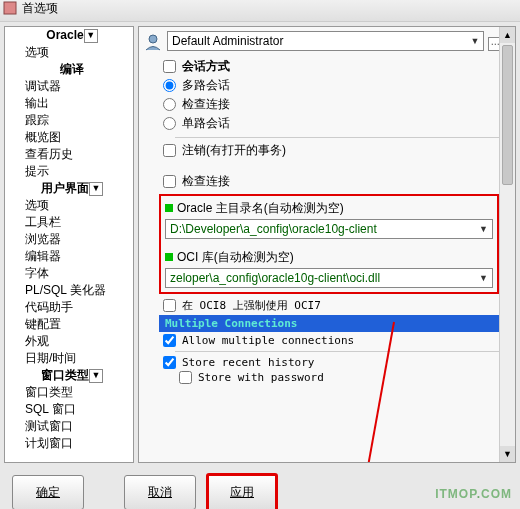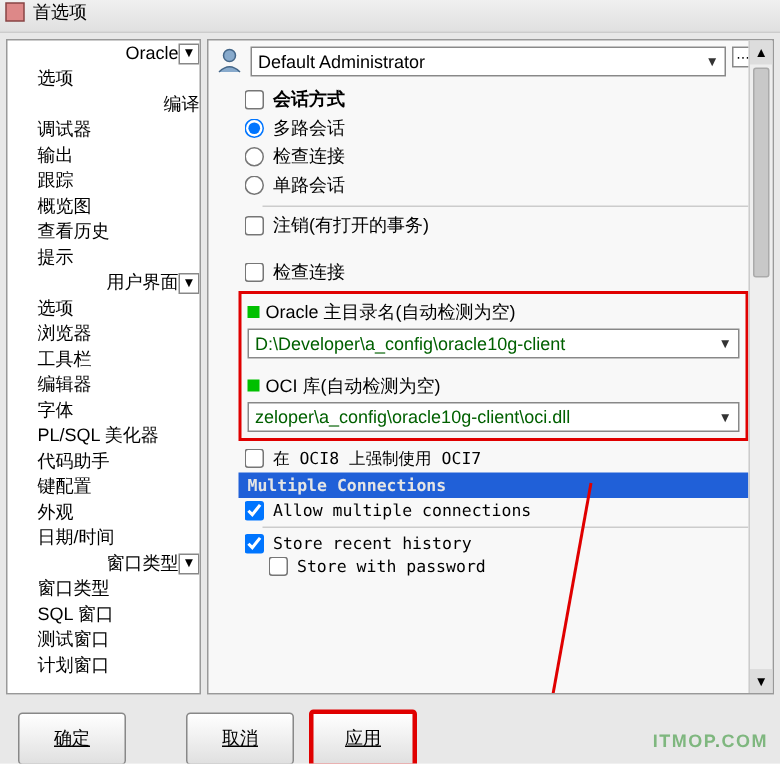--- a/index.html
+++ b/index.html
@@ -3,34 +3,34 @@
 <meta charset="utf-8">
 <style>
 * { box-sizing: border-box; margin: 0; padding: 0; font-family: "Microsoft YaHei", SimSun, Arial, sans-serif; font-size: 12px; }
 body { background: #e8e8e8; width: 520px; height: 509px; overflow: hidden; position: relative; }
 .titlebar { background: linear-gradient(180deg, #f0f0f0, #e0e0e0); height: 22px; display: flex; padding: 0 2px; border-bottom: 1px solid #ccc; }
 .titlebar .icon { width: 16px; height: 16px; margin-right: 4px; }
 .main { display: flex; height: 445px; }
 .tree { width: 130px; background: #fff; border: 1px solid #999; margin: 4px 2px 4px 4px; overflow: hidden; }
 .tree-item { padding: 1px 0 1px 20px; cursor: default; line-height: 15px; white-space: nowrap; }
 .tree-item.selected { background: #d0d8e8; }
-.tree-section { padding: 1px 0 1px 6px; font-weight: normal; display: flex; justify-content: flex-end; align-items: center; line-height: 15px; }
+.tree-section { padding: 1px 0 1px 6px; font-weight: bold; display: flex; justify-content: center; align-items: center; line-height: 15px; }
 .dd { width: 14px; height: 14px; border: 1px solid #888; background: #fff; display: inline-flex; align-items: center; justify-content: center; font-size: 9px; cursor: pointer; }
 .content { flex: 1; margin: 4px 4px 4px 2px; position: relative; border: 1px solid #999; background: #f8f8f8; padding: 4px; overflow: hidden; }
-.selector-row { display: flex; align-items: flex-start; gap: 4px; margin-bottom: 6px; }
+.selector-row { display: flex; align-items: flex-end; gap: 4px; margin-bottom: 6px; }
 .selector-row .sel { flex: 1; border: 1px solid #888; background: #fff; padding: 2px 4px; display: flex; justify-content: space-between; align-items: center; }
 .panel-scroll { position: relative; }
 .group-title { font-weight: bold; margin: 4px 0 2px 20px; }
 .opt { margin-left: 20px; padding: 1px 0; display: flex; align-items: center; gap: 4px; }
 input[type=radio], input[type=checkbox] { margin-right: 2px; vertical-align: middle; }
 .red-box { border: 2px solid #e00000; padding: 4px; margin: 4px 12px 4px 16px; }
 .green-sq { width: 8px; height: 8px; background: #00c000; display: inline-block; margin-right: 4px; }
 .path-input { border: 1px solid #888; background: #fff; padding: 2px 4px; display: flex; justify-content: space-between; align-items: center; margin-top: 2px; font-family: monospace; font-size: 11px; color: #006000; }
 .tri { font-size: 9px; color: #333; }
-.blue-header { background: #2060d8; color: #e5e5e5; font-weight: bold; padding: 2px 6px; margin: 2px 12px 2px 16px; font-family: monospace; font-size: 12px; }
+.blue-header { background: #2060d8; color: #5eead4; font-weight: bold; padding: 2px 6px; margin: 2px 12px 2px 16px; font-family: monospace; font-size: 12px; }
 .mono { font-family: monospace; font-size: 11px; }
 .buttons { display: flex; gap: 10px; padding: 6px 12px; align-items: center; }
 .btn { border: 1px solid #888; background: linear-gradient(180deg,#fff,#e0e0e0); padding: 8px 20px; border-radius: 3px; cursor: pointer; min-width: 72px; text-align: center; text-decoration: underline; }
 .btn.apply { border: 3px solid #e00000; }
 .arrow { position: absolute; pointer-events: none; }
 .scrollbar-v { position: absolute; right: 0; top: 0; bottom: 0; width: 16px; background: #eee; border-left: 1px solid #ccc; }
 .scrollbar-v .thumb { position: absolute; left: 2px; right: 2px; top: 18px; height: 140px; background: #c8c8c8; border: 1px solid #aaa; border-radius: 2px; }
 .scrollbar-v .arr { position: absolute; left: 0; right: 0; height: 16px; display: flex; align-items: center; justify-content: center; font-size: 9px; background: #ddd; }
 .watermark { position: absolute; right: 8px; bottom: 6px; color: #7fb77f; font-size: 18px; font-weight: bold; letter-spacing: 1px; }
 .watermark .dot { color: #6fa76f; }
@@ -65,22 +65,22 @@
     <div class="tree-item">跟踪</div>
     <div class="tree-item">概览图</div>
     <div class="tree-item">查看历史</div>
     <div class="tree-item">提示</div>
 
     <div class="tree-section">
       <span>用户界面</span>
       <span class="dd">▼</span>
     </div>
     <div class="tree-item">选项</div>
+    <div class="tree-item">工具栏</div>
     <div class="tree-item">浏览器</div>
-    <div class="tree-item">工具栏</div>
     <div class="tree-item">编辑器</div>
     <div class="tree-item">字体</div>
     <div class="tree-item">PL/SQL 美化器</div>
     <div class="tree-item">代码助手</div>
     <div class="tree-item">键配置</div>
     <div class="tree-item">外观</div>
     <div class="tree-item">日期/时间</div>
 
     <div class="tree-section">
       <span>窗口类型</span>

